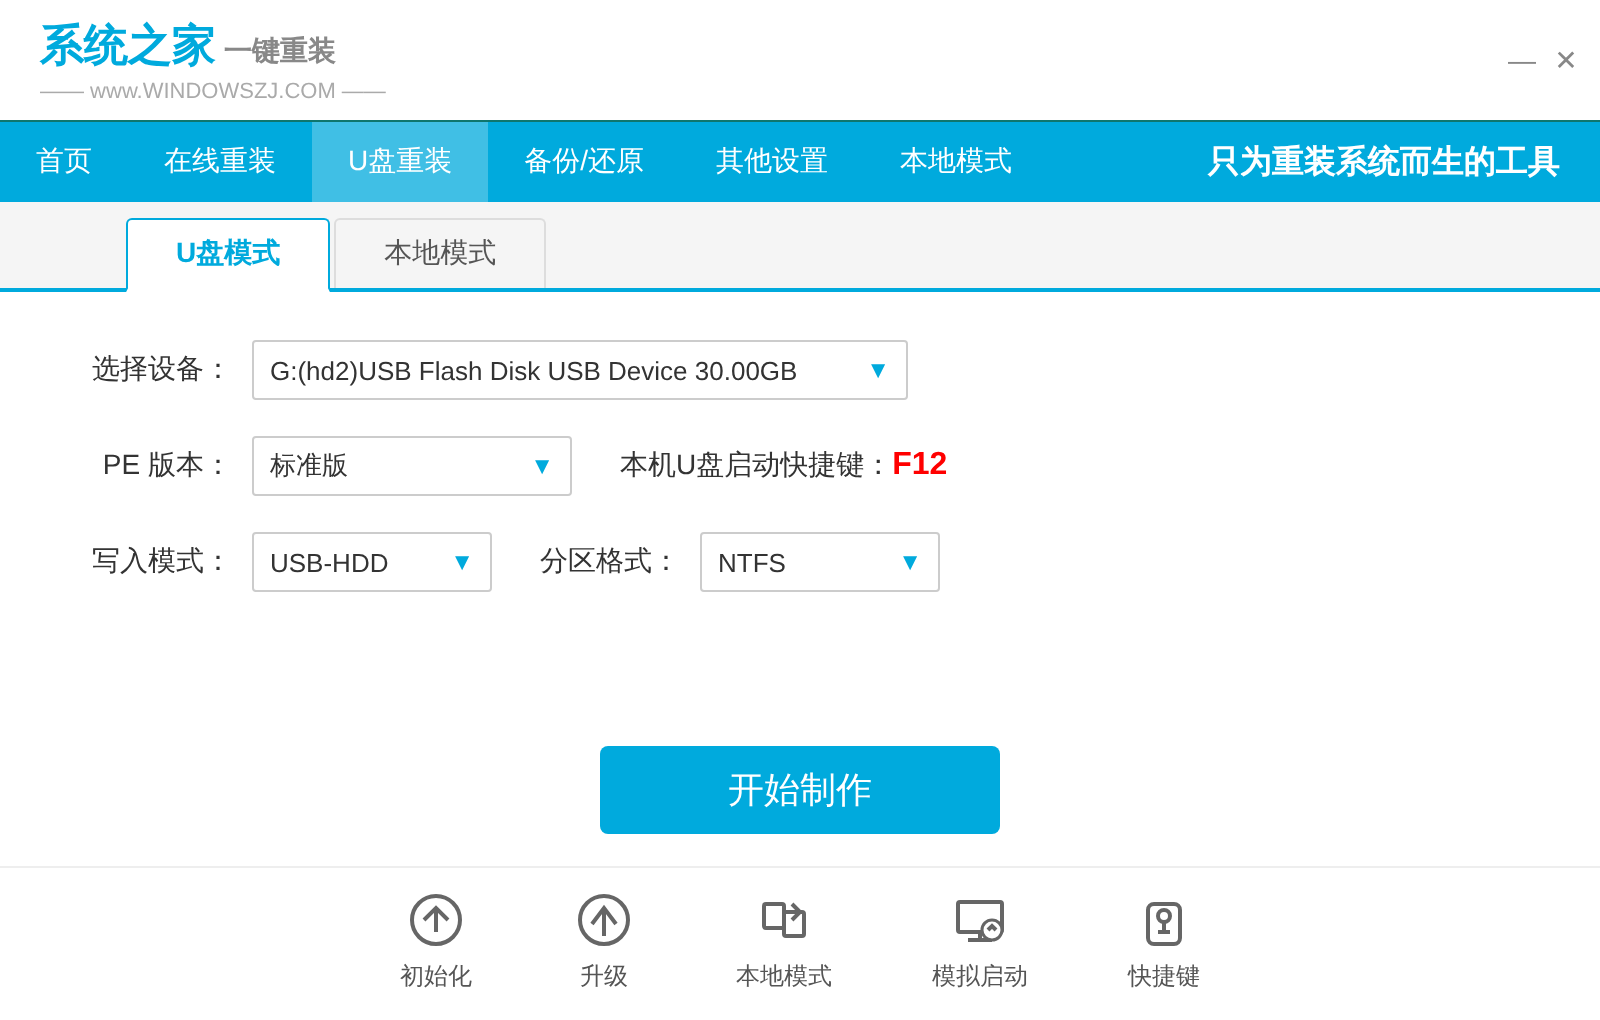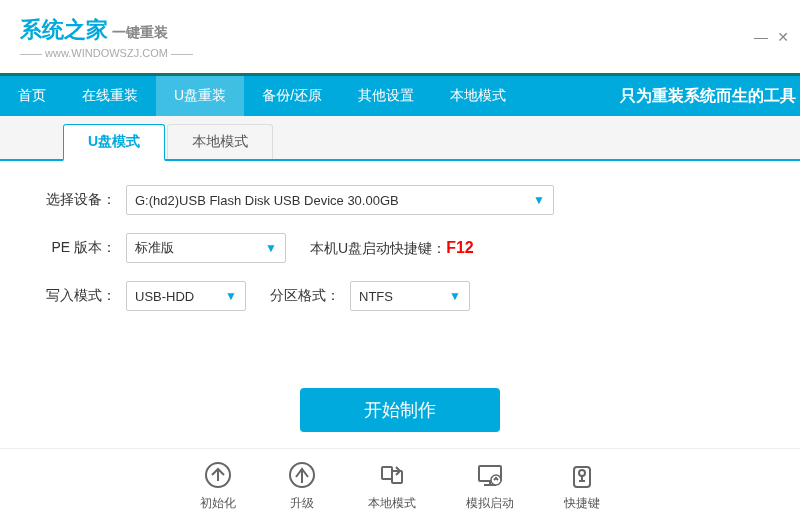--- a/index.html
+++ b/index.html
@@ -7,26 +7,26 @@
       width: 800px;
       height: 510px;
       font-family: "Microsoft YaHei", "SimHei", sans-serif;
       background: #f0f0f0;
       overflow: hidden;
     }
 
     
     #title-bar {
       background: #fff;
-      height: 76px;
+      height: 61px;
       display: flex;
       align-items: center;
       justify-content: space-between;
       padding: 0 10px 0 20px;
-      border-bottom: 3px solid #0f766e;
+      border-bottom: 1px solid #0f766e;
     }
     #title-left {
       display: flex;
       flex-direction: column;
     }
     #app-title {
       font-size: 22px;
       font-weight: bold;
       color: #00aadd;
     }
@@ -70,21 +70,21 @@
       color: #fff;
       font-size: 14px;
       display: flex;
       align-items: center;
       cursor: pointer;
       white-space: nowrap;
     }
     .nav-item.active { background: rgba(255,255,255,0.25); }
     #nav-slogan {
       margin-left: auto;
-      padding-right: 4px;
+      padding-right: 20px;
       color: #fff;
       font-size: 16px;
       font-weight: bold;
       display: flex;
       align-items: center;
     }
 
     
     #main-content {
       background: #fff;
@@ -155,21 +155,21 @@
       cursor: pointer;
       position: relative;
     }
     .form-select .arrow {
       margin-left: auto;
       padding-left: 10px;
       color: #00aadd;
       font-size: 12px;
     }
     .select-device {
-      width: 428px;
+      width: 328px;
     }
     .select-pe {
       width: 160px;
     }
     .select-write {
       width: 120px;
     }
     .select-partition {
       width: 120px;
     }

